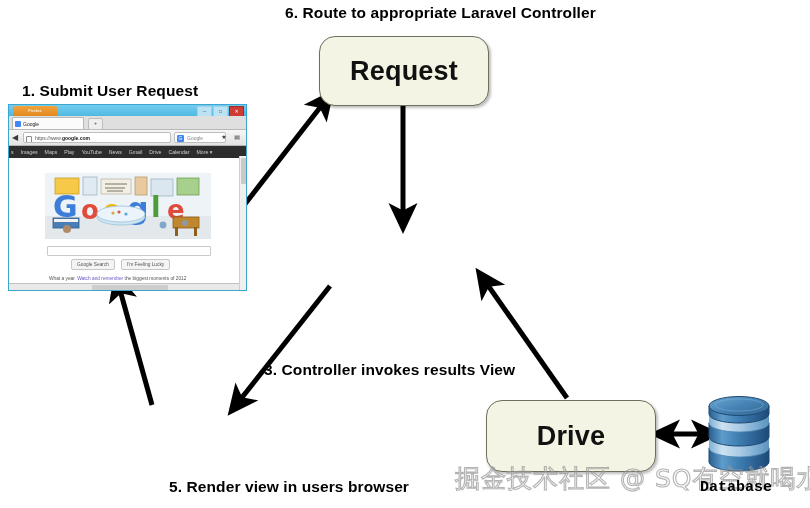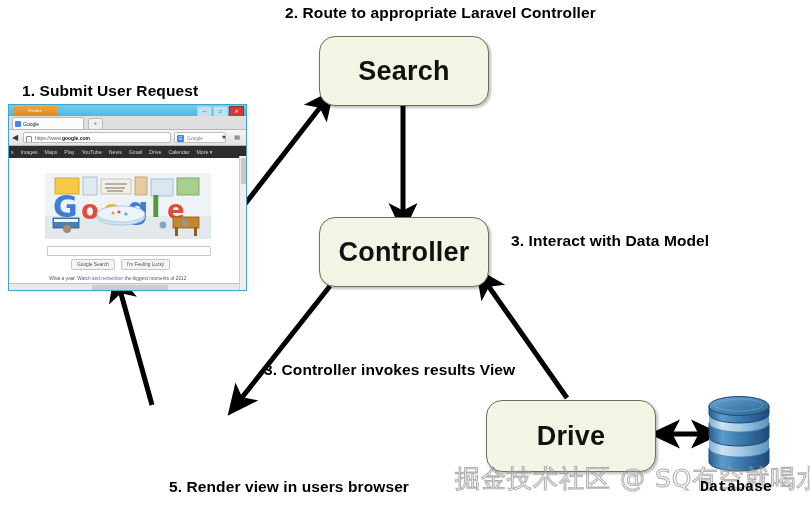--- a/index.html
+++ b/index.html
@@ -400,32 +400,28 @@
     <g>
       <line x1="152" y1="405" x2="120" y2="290" stroke="#000000" stroke-width="5" marker-end="url(#ah)"></line>
     </g>
 
     <g>
       <line x1="660" y1="434" x2="702" y2="434" stroke="#000000" stroke-width="5" marker-end="url(#ah)" marker-start="url(#ah-start)"></line>
     </g>
   </svg>
 
   <div class="step-label" id="label-1">1. Submit User Request</div>
-  <div class="step-label" id="label-2">2. Route to appropriate Laravel Controller</div>
-  <div class="step-label" id="label-3">3. Interact with Data Model</div>
+  <div class="step-label" id="label-2">6. Route to appropriate Laravel Controller</div>
   <div class="step-label" id="label-4">3. Controller invokes results View</div>
   <div class="step-label" id="label-5">5. Render view in users browser</div>
 
   <div class="node-box" id="box-routing">
-    <span class="node-text">Search</span>
+    <span class="node-text">Request</span>
   </div>
 
-  <div class="node-box" id="box-controller">
-    <span class="node-text">Controller</span>
-  </div>
 
 
   <div class="node-box" id="box-model">
     <span class="node-text">Drive</span>
   </div>
 
   <svg id="database" viewBox="0 0 66 86" xmlns="http://www.w3.org/2000/svg">
     <defs>
       <linearGradient id="dbBandDark" x1="0" y1="0" x2="1" y2="0">
         <stop offset="0%" stop-color="#2a5f8f"></stop>

